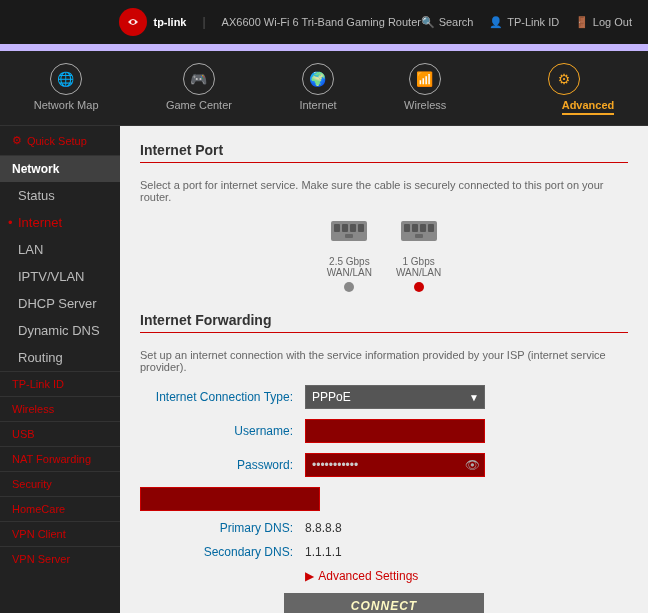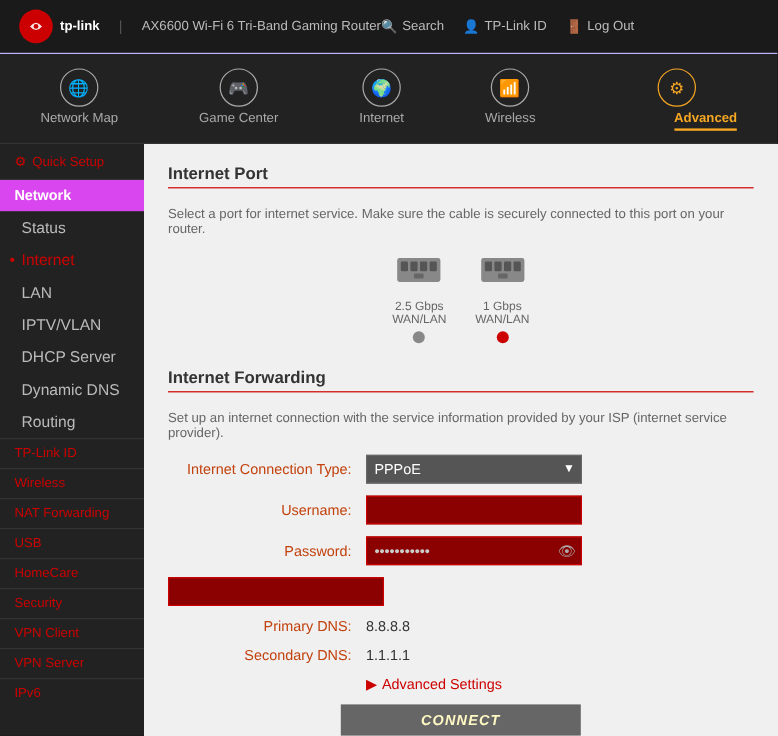--- a/index.html
+++ b/index.html
@@ -11,23 +11,23 @@
       height: 613px;
       overflow: hidden;
       font-size: 12px;
     }
 
     
     .top-bar {
       background: #1a1a1a;
       display: flex;
       align-items: center;
-      justify-content: flex-start;
+      justify-content: flex-end;
       padding: 8px 16px;
-      border-bottom: 1px solid #c4b5fd;
+      border-bottom: 7px solid #c4b5fd;
     }
     .top-bar-left {
       display: flex;
       align-items: center;
       gap: 10px;
     }
     .logo {
       display: flex;
       align-items: center;
       gap: 6px;
@@ -134,21 +134,21 @@
       color: #cc0000;
       font-size: 11px;
       display: flex;
       align-items: center;
       gap: 5px;
       cursor: pointer;
       border-bottom: 1px solid #333;
     }
 
     .sidebar-section-label {
-      background: #d946ef;
+      background: #404040;
       color: #fff;
       padding: 6px 12px;
       font-size: 12px;
       font-weight: bold;
     }
 
     .sidebar-item {
       padding: 6px 12px 6px 18px;
       font-size: 13px;
       color: #bbb;
@@ -241,21 +241,21 @@
     .form-row {
       display: flex;
       align-items: center;
       margin-bottom: 10px;
     }
     .form-label {
       width: 165px;
       text-align: right;
       padding-right: 12px;
       font-size: 12px;
-      color: #c2410c;
+      color: #0369a1;
       flex-shrink: 0;
     }
     .form-value {
       font-size: 12px;
       color: #333;
     }
     .form-input {
       border: 1px solid #cc0000;
       background: #8b0000;
       color: #ccc;
@@ -415,27 +415,26 @@
     <div class="sidebar-section-label">Network</div>
     <div class="sidebar-item">Status</div>
     <div class="sidebar-item active">Internet</div>
     <div class="sidebar-item">LAN</div>
     <div class="sidebar-item">IPTV/VLAN</div>
     <div class="sidebar-item">DHCP Server</div>
     <div class="sidebar-item">Dynamic DNS</div>
     <div class="sidebar-item">Routing</div>
     <div class="sidebar-section-label-sub">TP-Link ID</div>
     <div class="sidebar-section-label-sub">Wireless</div>
+    <div class="sidebar-section-label-sub">USB</div>
     <div class="sidebar-section-label-sub">NAT Forwarding</div>
-    <div class="sidebar-section-label-sub">USB</div>
+    <div class="sidebar-section-label-sub">Security</div>
     <div class="sidebar-section-label-sub">HomeCare</div>
-    <div class="sidebar-section-label-sub">Security</div>
     <div class="sidebar-section-label-sub">VPN Client</div>
     <div class="sidebar-section-label-sub">VPN Server</div>
-    <div class="sidebar-section-label-sub">IPv6</div>
   </div>
 
   <div class="content">
 
     <div class="section-title">Internet Port</div>
     <hr class="section-divider">
     <div class="section-desc">Select a port for internet service. Make sure the cable is securely connected to this port on your router.</div>
 
     <div class="port-selection">
       <div class="port-item">

